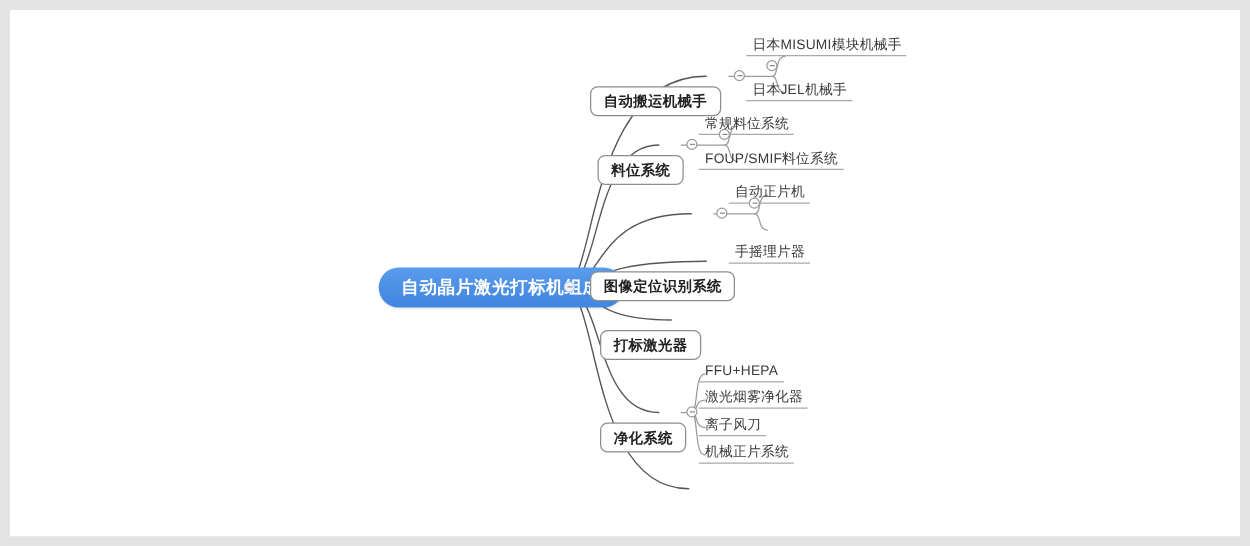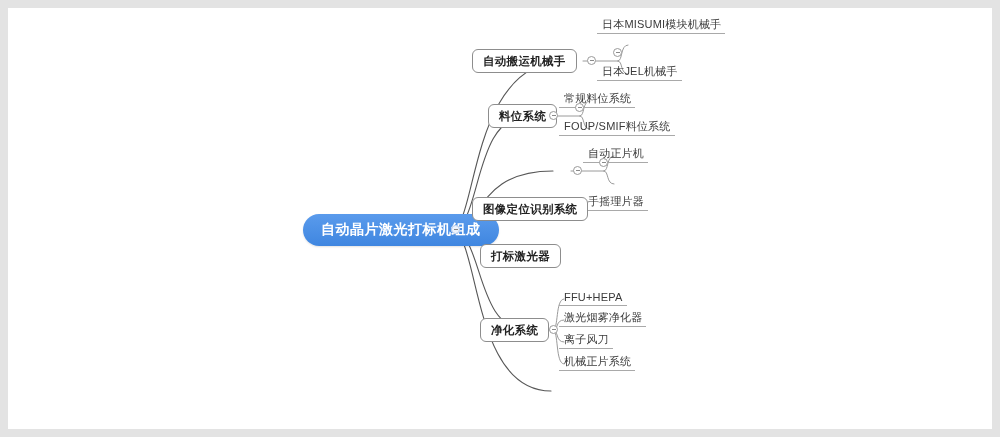--- a/index.html
+++ b/index.html
@@ -59,20 +59,21 @@
   .branch-node {
     background: #ffffff;
     border: 1px solid #8d8d8d;
     border-radius: 6px;
     color: #222222;
     font-size: 11.5px;
     font-weight: bold;
     height: 24px;
     padding: 0 10px;
     letter-spacing: 0.3px;
+    margin-top: 20px;
   }
 
   .leaf-node {
     color: #3a3a3a;
     font-size: 11px;
     font-weight: normal;
     border-bottom: 1px solid #a9a9a9;
     height: 18px;
     padding: 0 4px 0 5px;
     justify-content: flex-start;
@@ -145,29 +146,29 @@
 
     <div class="node root-node" style="left:295px; top:206px;">
       <span>自动晶片激光打标机组成</span>
     </div>
     <div class="toggle on-root" style="left:443px; top:217px;"></div>
 
     <div class="node branch-node" style="left:464px; top:41px;">
       <span>自动搬运机械手</span>
     </div>
     <div class="toggle" style="left:579px; top:48px;"></div>
-    <div class="node leaf-node" style="left:589px; top:8px;">
+    <div class="node leaf-node" style="left:589px; top:19px;">
       <span>日本MISUMI模块机械手</span>
     </div>
     <div class="node leaf-node" style="left:589px; top:55px;">
       <span>日本JEL机械手</span>
     </div>
     <div class="toggle" style="left:605px; top:40px;"></div>
 
-    <div class="node branch-node" style="left:480px; top:96px;">
+    <div class="node branch-node" style="left:470px; top:96px;">
       <span>料位系统</span>
     </div>
     <div class="toggle" style="left:541px; top:103px;"></div>
     <div class="node leaf-node" style="left:551px; top:82px;">
       <span>常规料位系统</span>
     </div>
     <div class="node leaf-node" style="left:551px; top:110px;">
       <span>FOUP/SMIF料位系统</span>
     </div>
     <div class="toggle" style="left:567px; top:95px;"></div>

